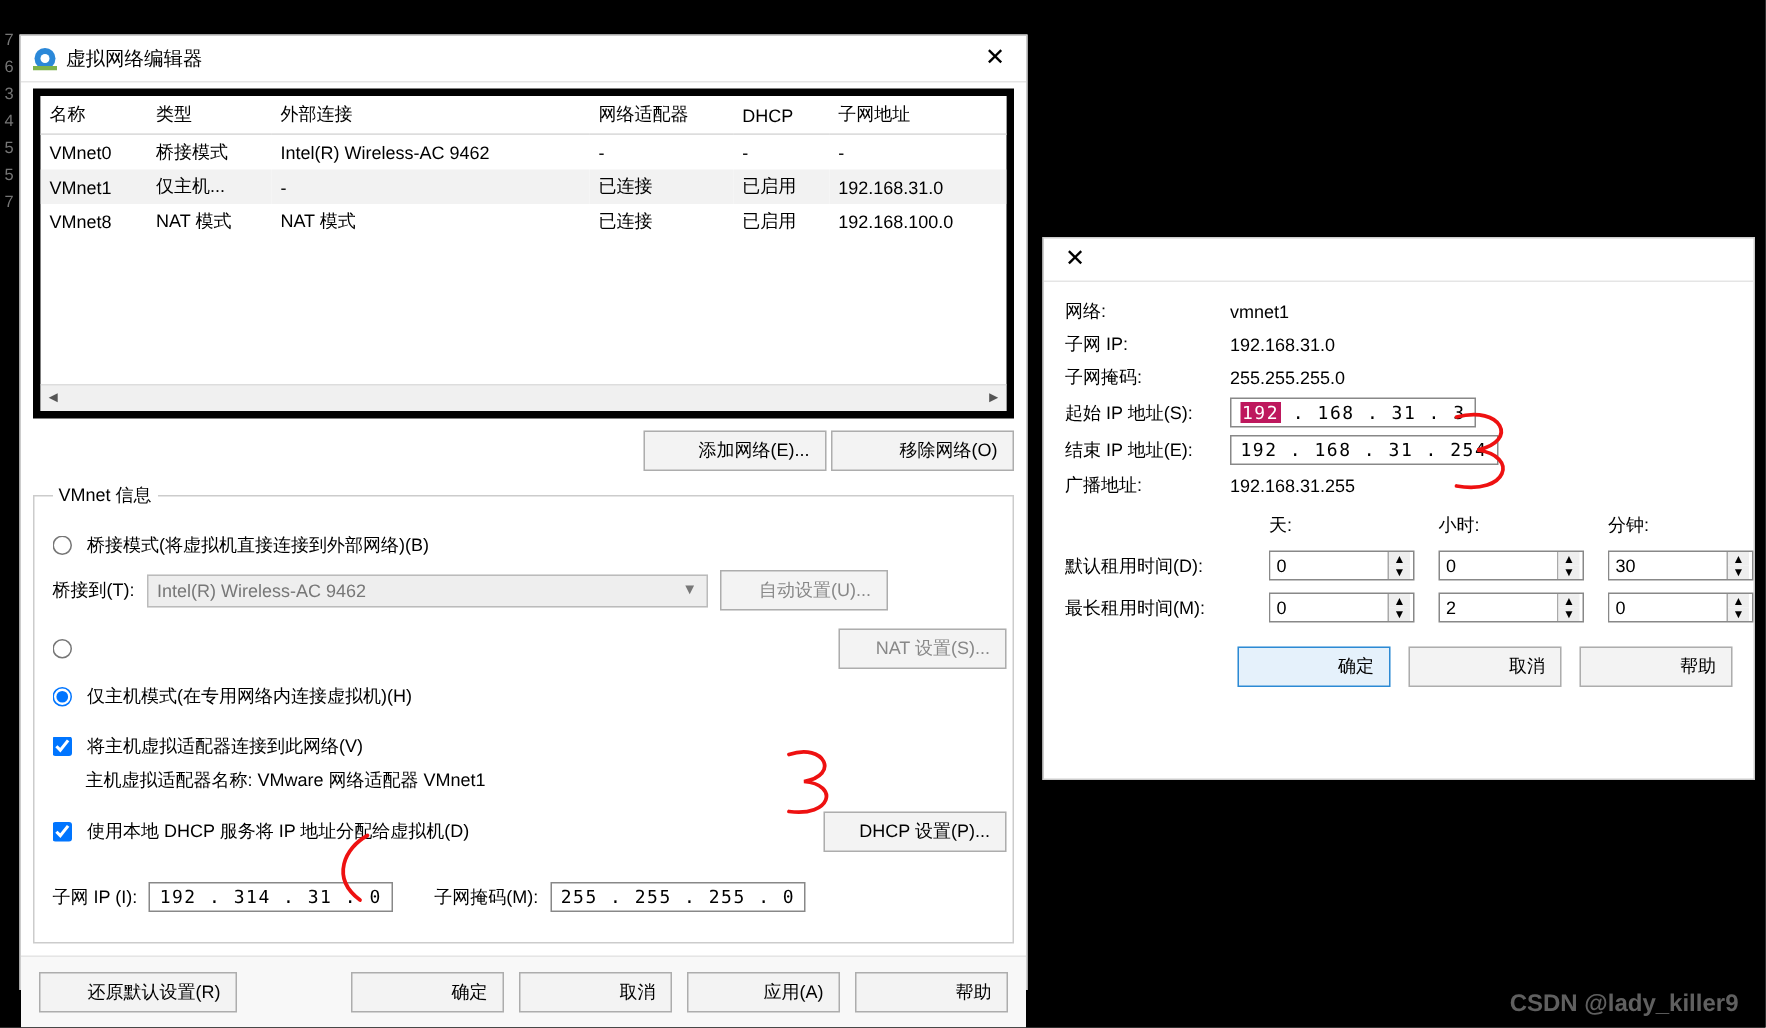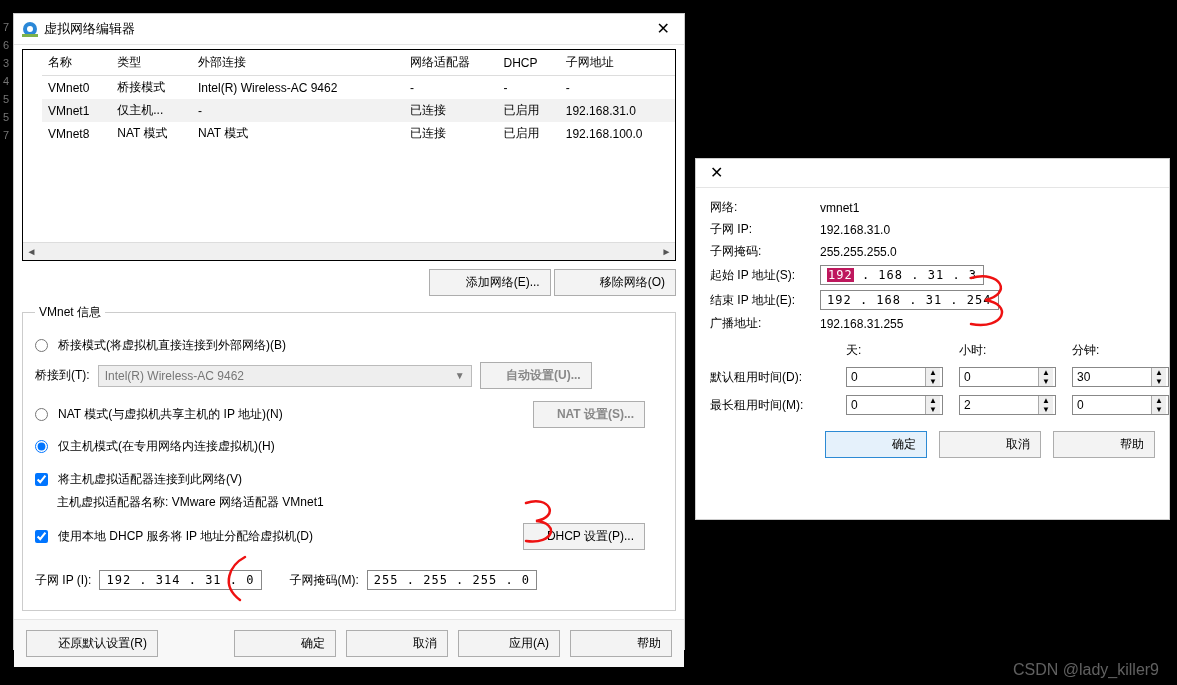--- a/index.html
+++ b/index.html
@@ -1,37 +1,37 @@
 <!DOCTYPE html>
 <html><head>
 <meta charset="utf-8">
 <style>
   html,body{margin:0;padding:0;background:#000;font-family:"Microsoft YaHei","Segoe UI",Arial,sans-serif;font-size:12px;color:#000;}
   .screen{position:relative;width:1177px;height:685px;background:#000;overflow:hidden;}
   .dialog{position:absolute;background:#fff;border:1px solid #ccc;box-shadow:0 0 8px rgba(0,0,0,.3);}
-  .main-dialog{left:13px;top:13px;width:670px;height:635px;}
+  .main-dialog{left:13px;top:23px;width:670px;height:635px;}
   .dhcp-dialog{left:695px;top:158px;width:473px;height:360px;}
   .titlebar{display:flex;align-items:center;padding:6px 8px;border-bottom:1px solid #e5e5e5;}
   .titlebar .app-icon{width:16px;height:16px;margin-right:6px;position:relative;}
   .titlebar .title{flex:1;font-size:13px;}
   .close-btn{font-size:16px;line-height:16px;padding:0 6px;cursor:default;}
   .body{padding:4px 8px 0 8px;}
   table.net-table{width:100%;border-collapse:collapse;font-size:12px;}
   table.net-table th{text-align:left;font-weight:normal;padding:4px 6px;border-bottom:1px solid #ddd;background:#fff;}
   table.net-table td{padding:3px 6px;}
   tr.selected-row td{background:#f2f2f2;}
-  .table-wrap{border:1px solid #000000;height:210px;overflow:hidden;position:relative;padding-left:19px;}
+  .table-wrap{border:5px solid #000000;height:210px;overflow:hidden;position:relative;}
   .table-scroll-h{position:absolute;left:0;right:0;bottom:0;height:17px;background:#f0f0f0;border-top:1px solid #ddd;display:flex;align-items:center;}
   .scroll-arrow{width:17px;height:17px;display:flex;align-items:center;justify-content:center;font-size:10px;color:#555;}
   .btn{display:inline-block;min-width:80px;padding:4px 10px;border:1px solid #adadad;background:#e1e1e1;text-align:right;font-size:12px;}
   .btn.light{background:#f3f3f3;}
-  .btn.disabled{color:#888;background:#f3f3f3;font-weight:bold;}
+  .btn.disabled{color:#888;background:#f3f3f3;}
   .btn-row{text-align:right;margin:8px 0;}
   .btn-row .btn{min-width:100px;}
-  fieldset{border:1px solid #ccc;margin:4px 0 8px 0;padding:10px 30px 12px 12px;}
+  fieldset{border:1px solid #ccc;margin:4px 0 8px 0;padding:10px 4px 12px 12px;}
   legend{padding:0 4px;font-size:12px;}
   .radio-row,.check-row{display:flex;align-items:center;margin:6px 0;gap:6px;font-size:12px;}
   input[type=radio],input[type=checkbox]{margin:0 4px 0 0;}
   .indent{margin-left:22px;}
   .combo{display:inline-block;border:1px solid #bbb;background:#eee;color:#777;padding:3px 6px;width:360px;vertical-align:middle;position:relative;}
   .combo .chev{position:absolute;right:6px;top:4px;font-size:10px;color:#777;}
   .ipbox{display:inline-block;border:1px solid #888;padding:2px 6px;font-family:Consolas,monospace;font-size:12px;letter-spacing:1px;background:#fff;min-width:120px;text-align:center;}
   .ipbox .sel{background:#be185d;color:#fff;padding:0 1px;}
   .row{display:flex;align-items:center;gap:8px;margin:8px 0;}
   .footer-row{display:flex;gap:10px;align-items:center;padding:10px 12px;border-top:1px solid #e5e5e5;background:#f8f8f8;}
@@ -41,21 +41,21 @@
   .kv .v{}
   .lease-table{display:grid;grid-template-columns:120px 1fr 1fr 1fr;column-gap:16px;row-gap:8px;align-items:center;margin-top:10px;}
   .lease-table .hdr{font-size:12px;}
   .spin{display:inline-flex;align-items:stretch;border:1px solid #888;width:95px;background:#fff;}
   .spin input{border:none;width:70px;padding:2px 4px;font-size:12px;outline:none;}
   .spin .spbtns{display:flex;flex-direction:column;border-left:1px solid #aaa;}
   .spin .sp{font-size:8px;line-height:9px;padding:0 3px;background:#eee;}
   .dhcp-footer{display:flex;justify-content:flex-end;gap:12px;padding:16px 14px 12px;}
   .annot{position:absolute;pointer-events:none;}
   .annot svg{overflow:visible;}
-  .watermark{position:absolute;right:18px;bottom:6px;color:rgba(160,160,160,.6);font-size:16px;font-family:Arial,sans-serif;}
+  .watermark{position:absolute;right:18px;bottom:6px;color:rgba(160,160,160,.6);font-size:16px;font-family:Arial,sans-serif;font-weight:bold;}
   .left-gut{position:absolute;left:0;top:0;width:12px;color:#777;font-size:11px;line-height:18px;padding-top:18px;text-align:center;}
   .app-icon svg{width:16px;height:16px;}
 </style>
 </head>
 <body>
 <div class="screen">
 
 <div class="left-gut">
   <div>7</div>
       <div>6</div>
@@ -145,21 +145,20 @@
         <span>桥接到(T):</span>
         <span class="combo">
           <span>Intel(R) Wireless-AC 9462</span>
           <span class="chev">▼</span>
         </span>
         <span class="btn disabled" style="min-width:90px">自动设置(U)...</span>
       </div>
 
       <div class="radio-row" style="margin-top:12px">
         <input type="radio" name="mode" style="">
-        <span>NAT 模式(与虚拟机共享主机的 IP 地址)(N)</span>
         <span style="flex:1"></span>
         <span class="btn disabled" style="min-width:90px">NAT 设置(S)...</span>
       </div>
 
       <div class="radio-row" style="margin-top:10px">
         <input type="radio" name="mode" checked="" style="">
         <span>仅主机模式(在专用网络内连接虚拟机)(H)</span>
       </div>
 
       <div class="check-row" style="margin-top:16px">

